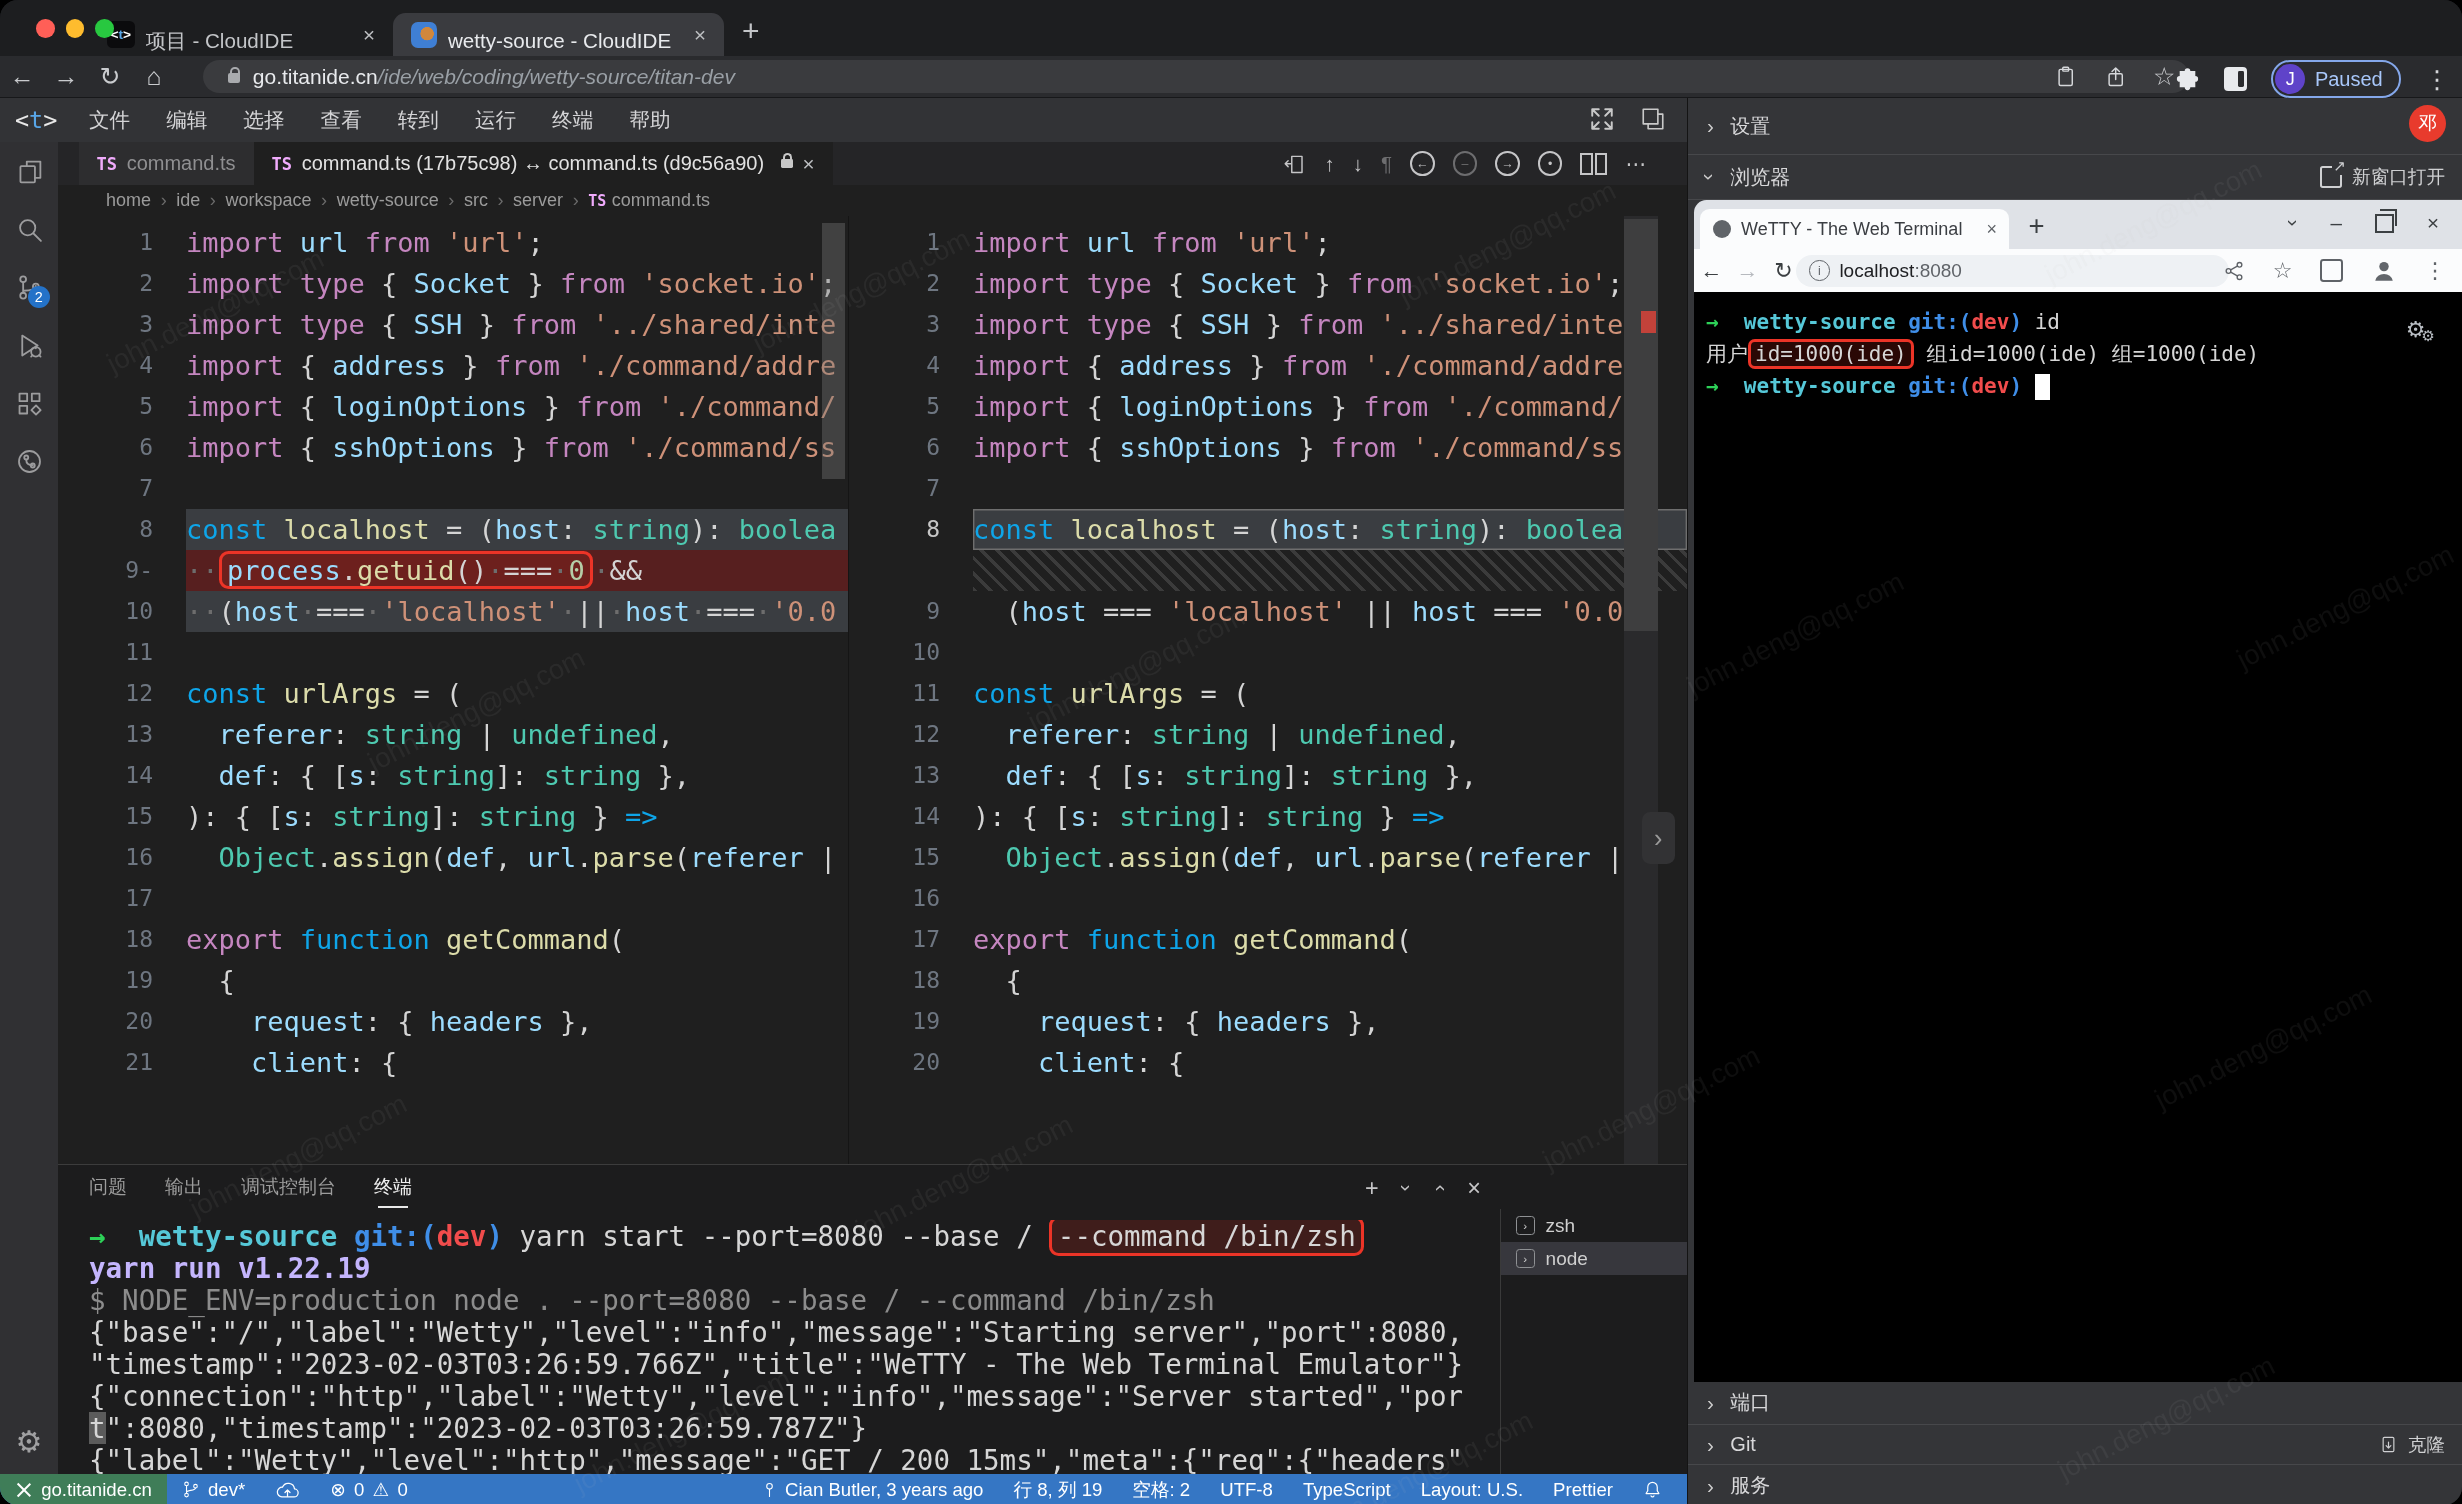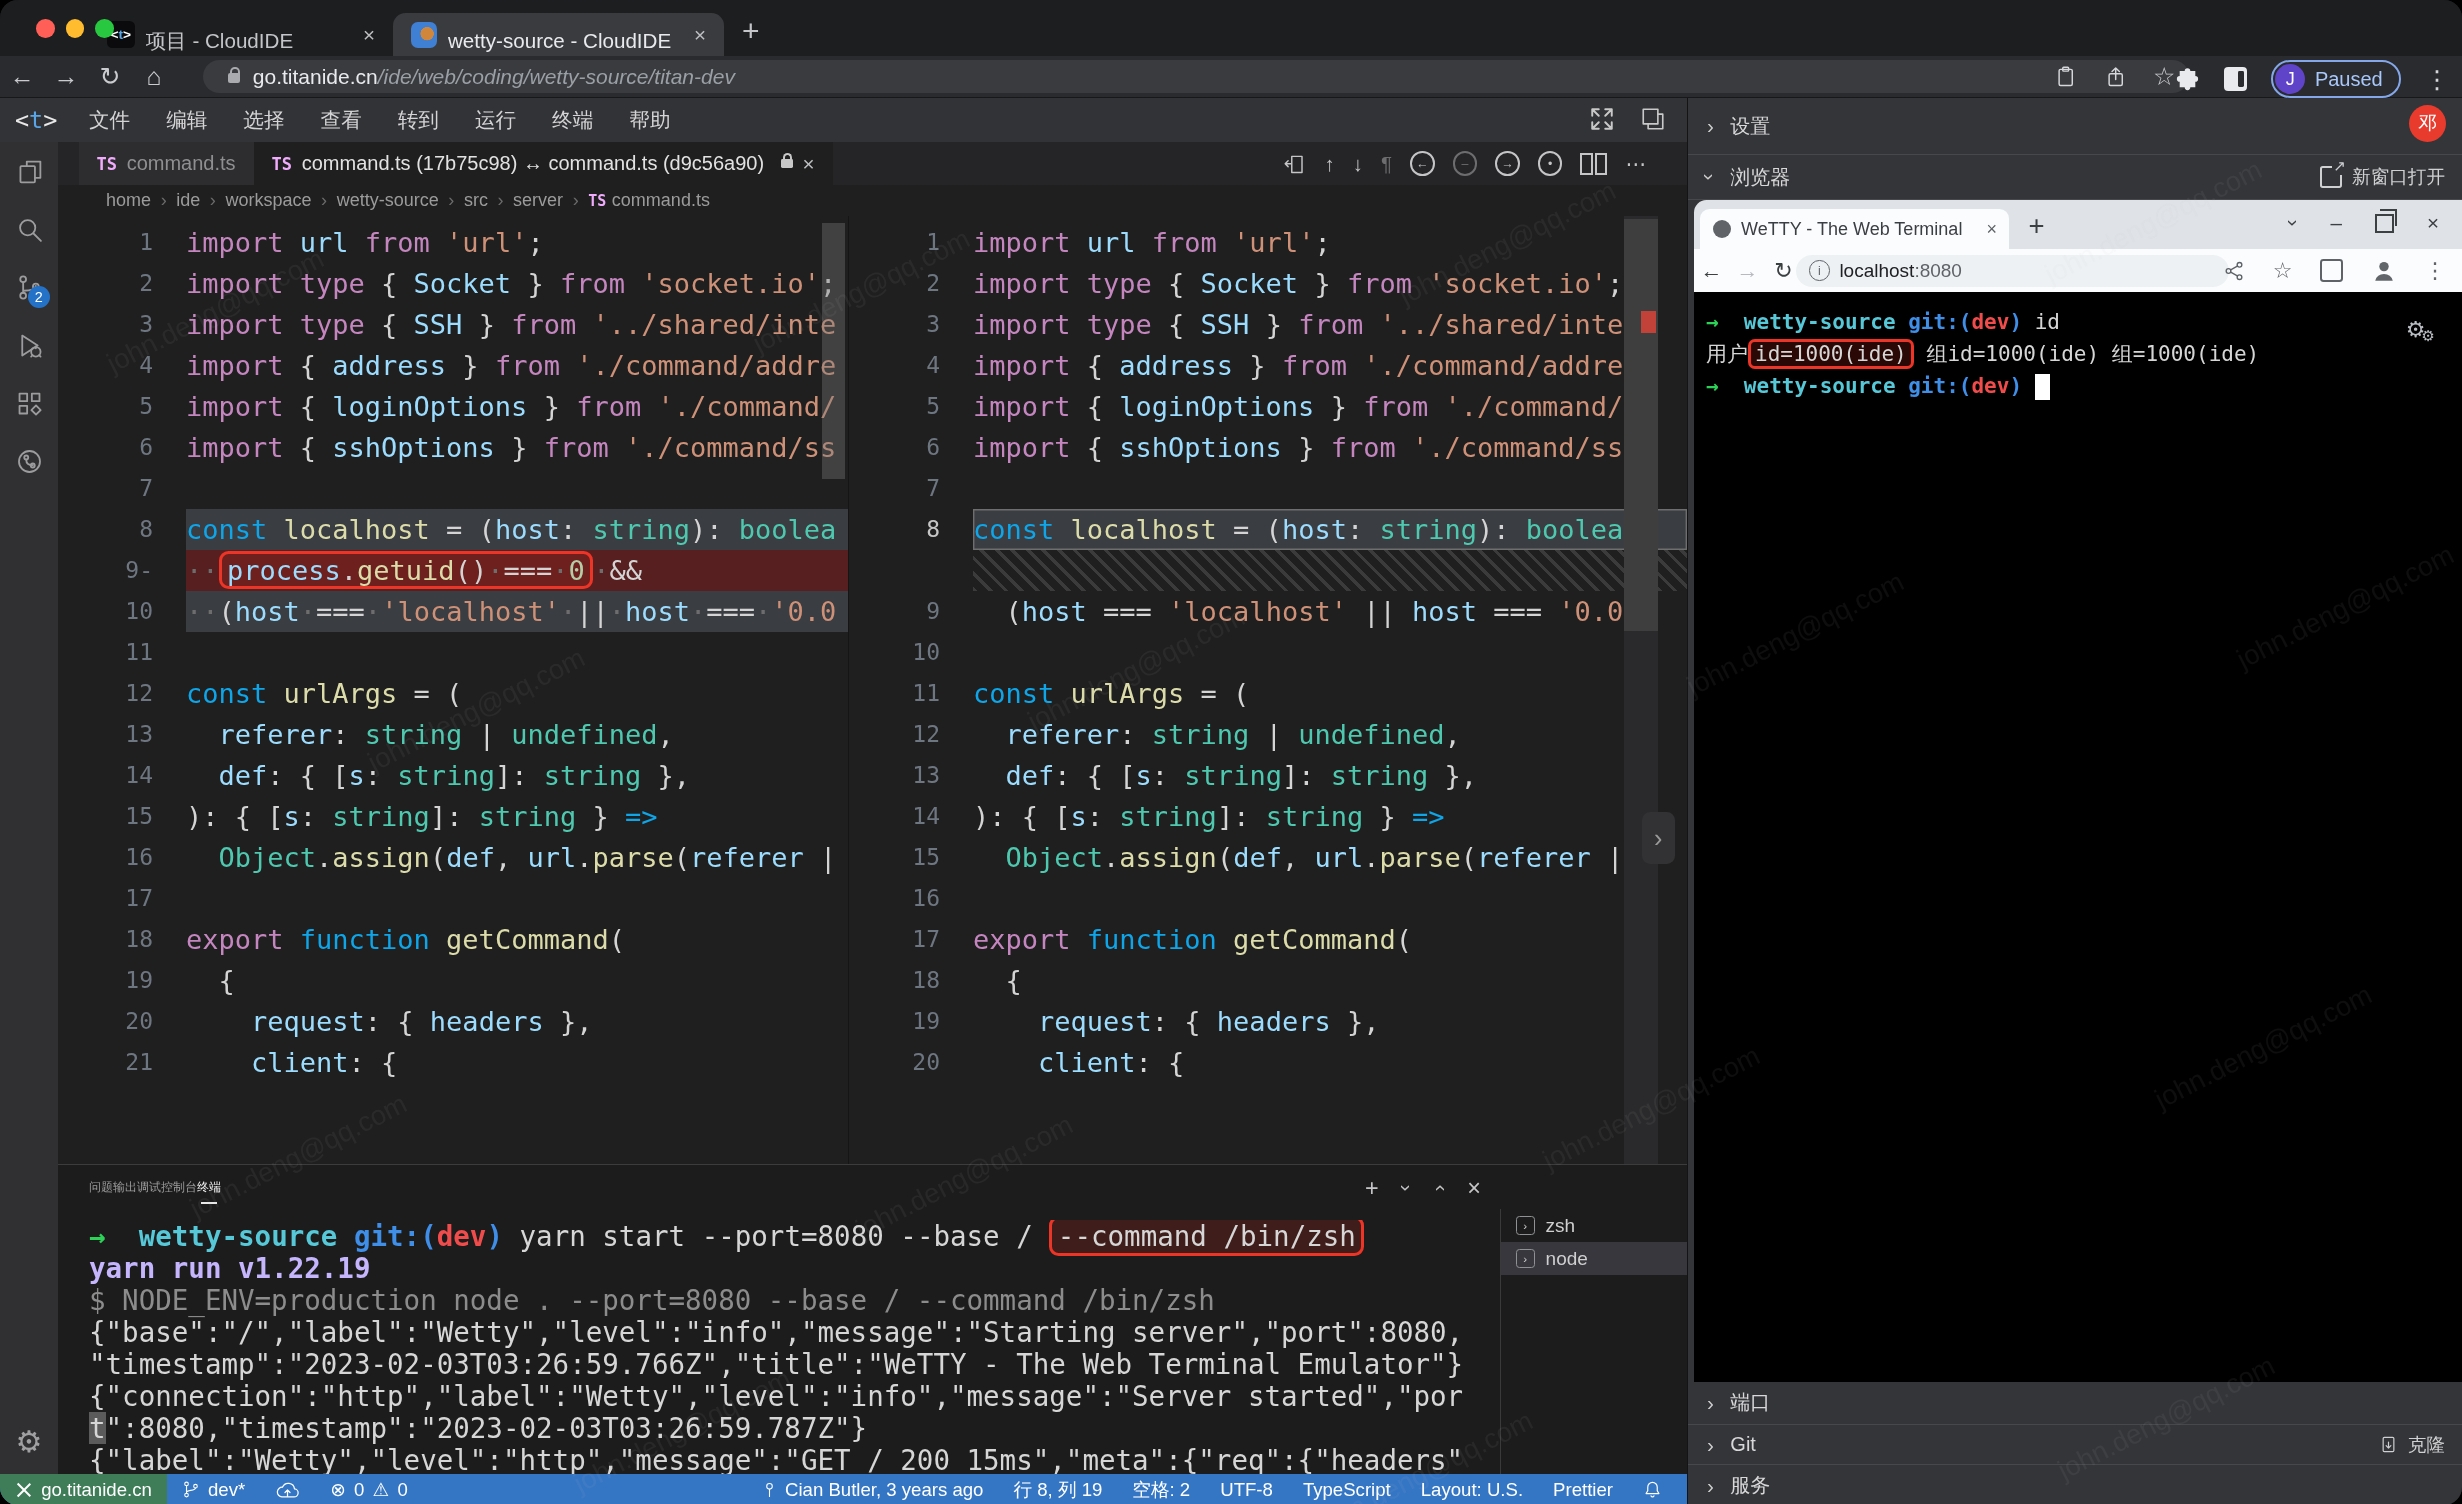--- a/index.html
+++ b/index.html
@@ -85,21 +85,21 @@
   .t-str{color:#ce9178}.t-fn{color:#dcdcaa}.t-pn{color:#d4d4d4}.t-num{color:#b5cea8}.t-ws{color:#6d6d6d}
   .annot{border:3.4px solid #ec3427;border-radius:9.6px;padding:0.7px 5.5px;background:rgba(190,35,25,.22);}
   .lscroll{position:absolute;right:2.7px;top:6.9px;width:23.4px;height:256px;background:rgba(121,121,121,.38);}
   .ruler{position:absolute;right:29.5px;top:0;bottom:0;width:34px;background:#2a2a2c;}
   .ruler .thumb{position:absolute;left:0;top:2.7px;width:100%;height:412px;background:rgba(110,110,110,.3);}
   .ruler .mark{position:absolute;right:1.4px;top:95px;width:15px;height:22px;background:#c2423a;}
   .sash{position:absolute;right:12.4px;top:596px;width:33px;height:52px;background:#323234;border-radius:8.2px;
         display:flex;align-items:center;justify-content:center;font-size:25px;color:#9a9a9a;z-index:5;}
   
   .tpanel{position:absolute;left:0;right:0;bottom:0;height:309px;background:#1c1c1d;border-top:1.4px solid #3c3c3c;}
-  .ttabs{position:absolute;left:31px;top:0;height:44px;display:flex;align-items:center;font-size:12px;color:#9c9c9c;}
+  .ttabs{position:absolute;left:31px;top:0;height:44px;display:flex;gap:38px;align-items:center;font-size:19px;color:#9c9c9c;}
   .ttab.on{color:#f0f0f0;position:relative;}
   .ttab.on::after{content:"";position:absolute;left:4.1px;right:4.1px;bottom:-8.2px;height:2.1px;background:#e8e8e8;}
   .ttools{position:absolute;right:206px;top:9.6px;display:flex;gap:25px;color:#c5c5c7;font-size:23.4px;align-items:center;}
   .chev{display:inline-block;transform:rotate(90deg);font-size:20.6px;}
   .chevu{display:inline-block;transform:rotate(-90deg);font-size:20.6px;}
   .tout{position:absolute;left:31px;top:55px;right:192px;bottom:0;overflow:hidden;}
   .trow{font:27.5px/32px "DejaVu Sans Mono",monospace;white-space:pre;}
   .t-g{color:#2dd158;font-weight:bold}.t-c{color:#56c8d8;font-weight:bold}.t-b{color:#3f8ee8;font-weight:bold}
   .t-r{color:#f14c4c;font-weight:bold}.t-w{color:#d6d6d6}.t-wb{color:#c4b5fd;font-weight:bold}.t-gy{color:#8c8c8c}
   .t-sel{color:#d6d6d6;background:rgba(255,255,255,.28);}

